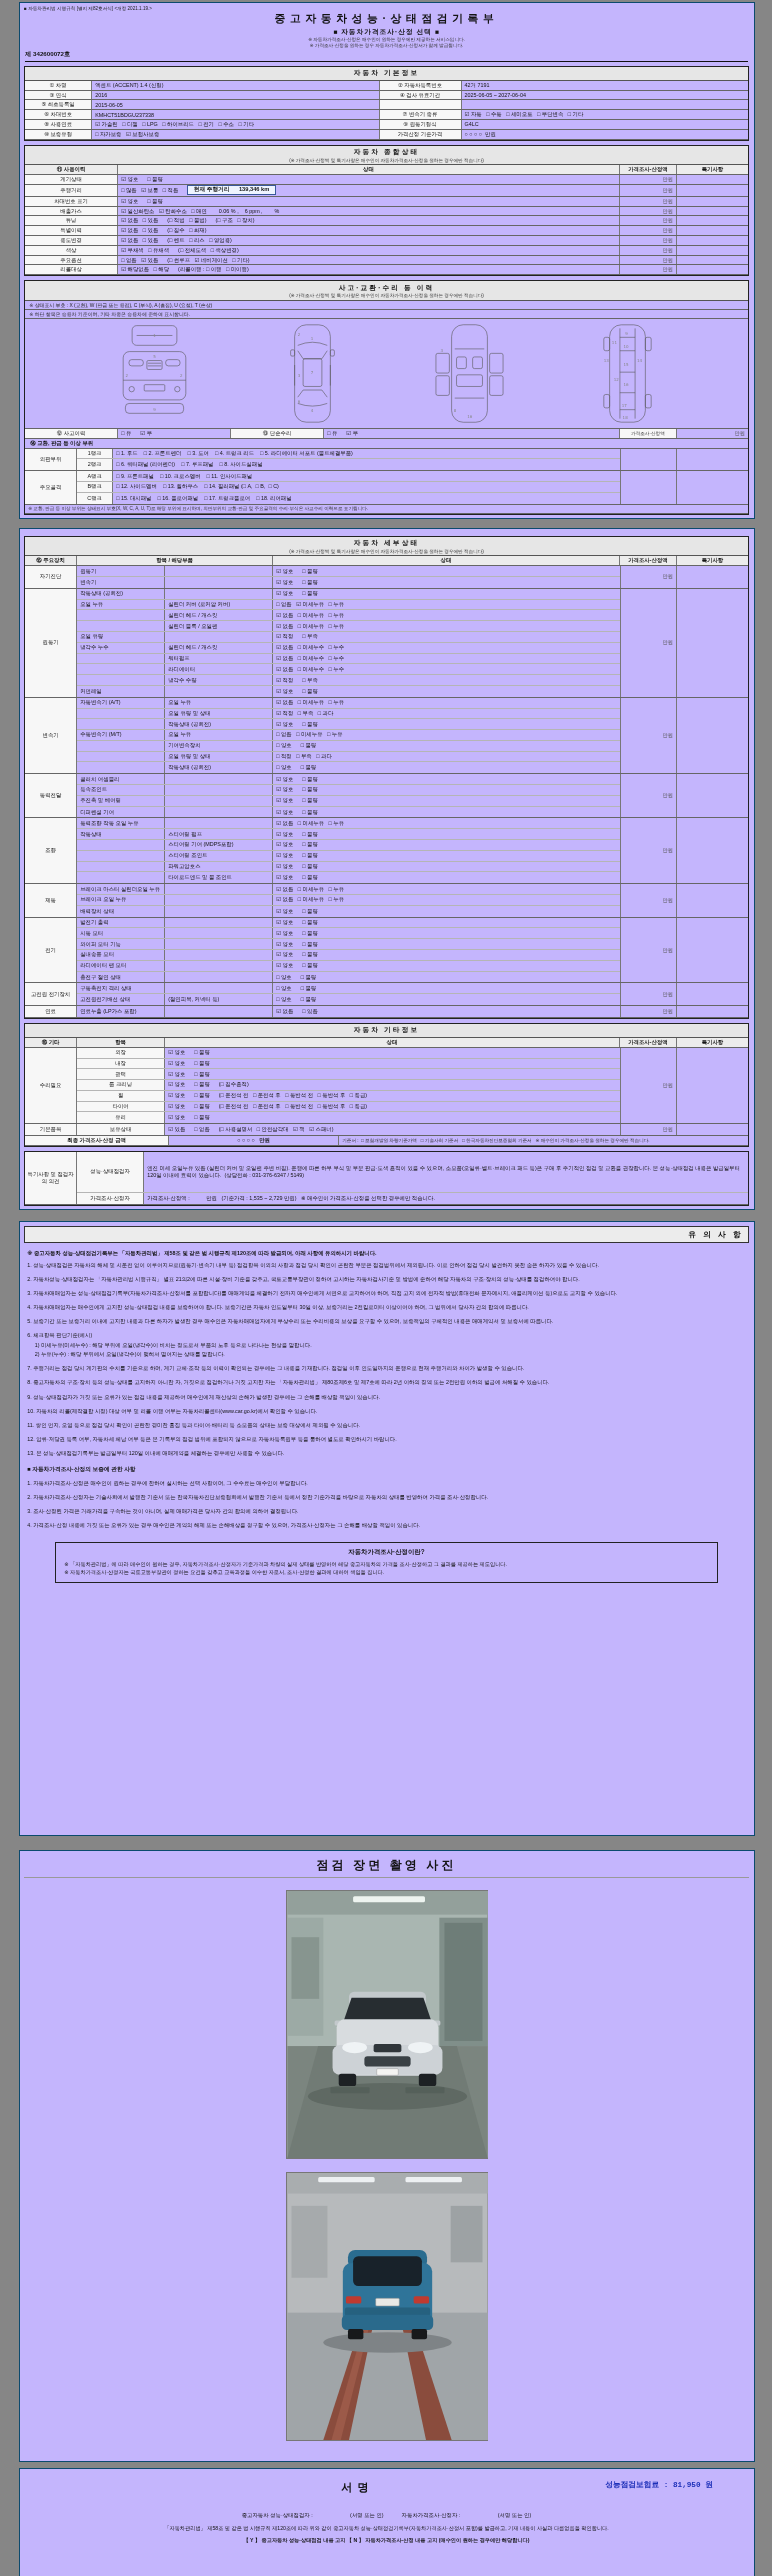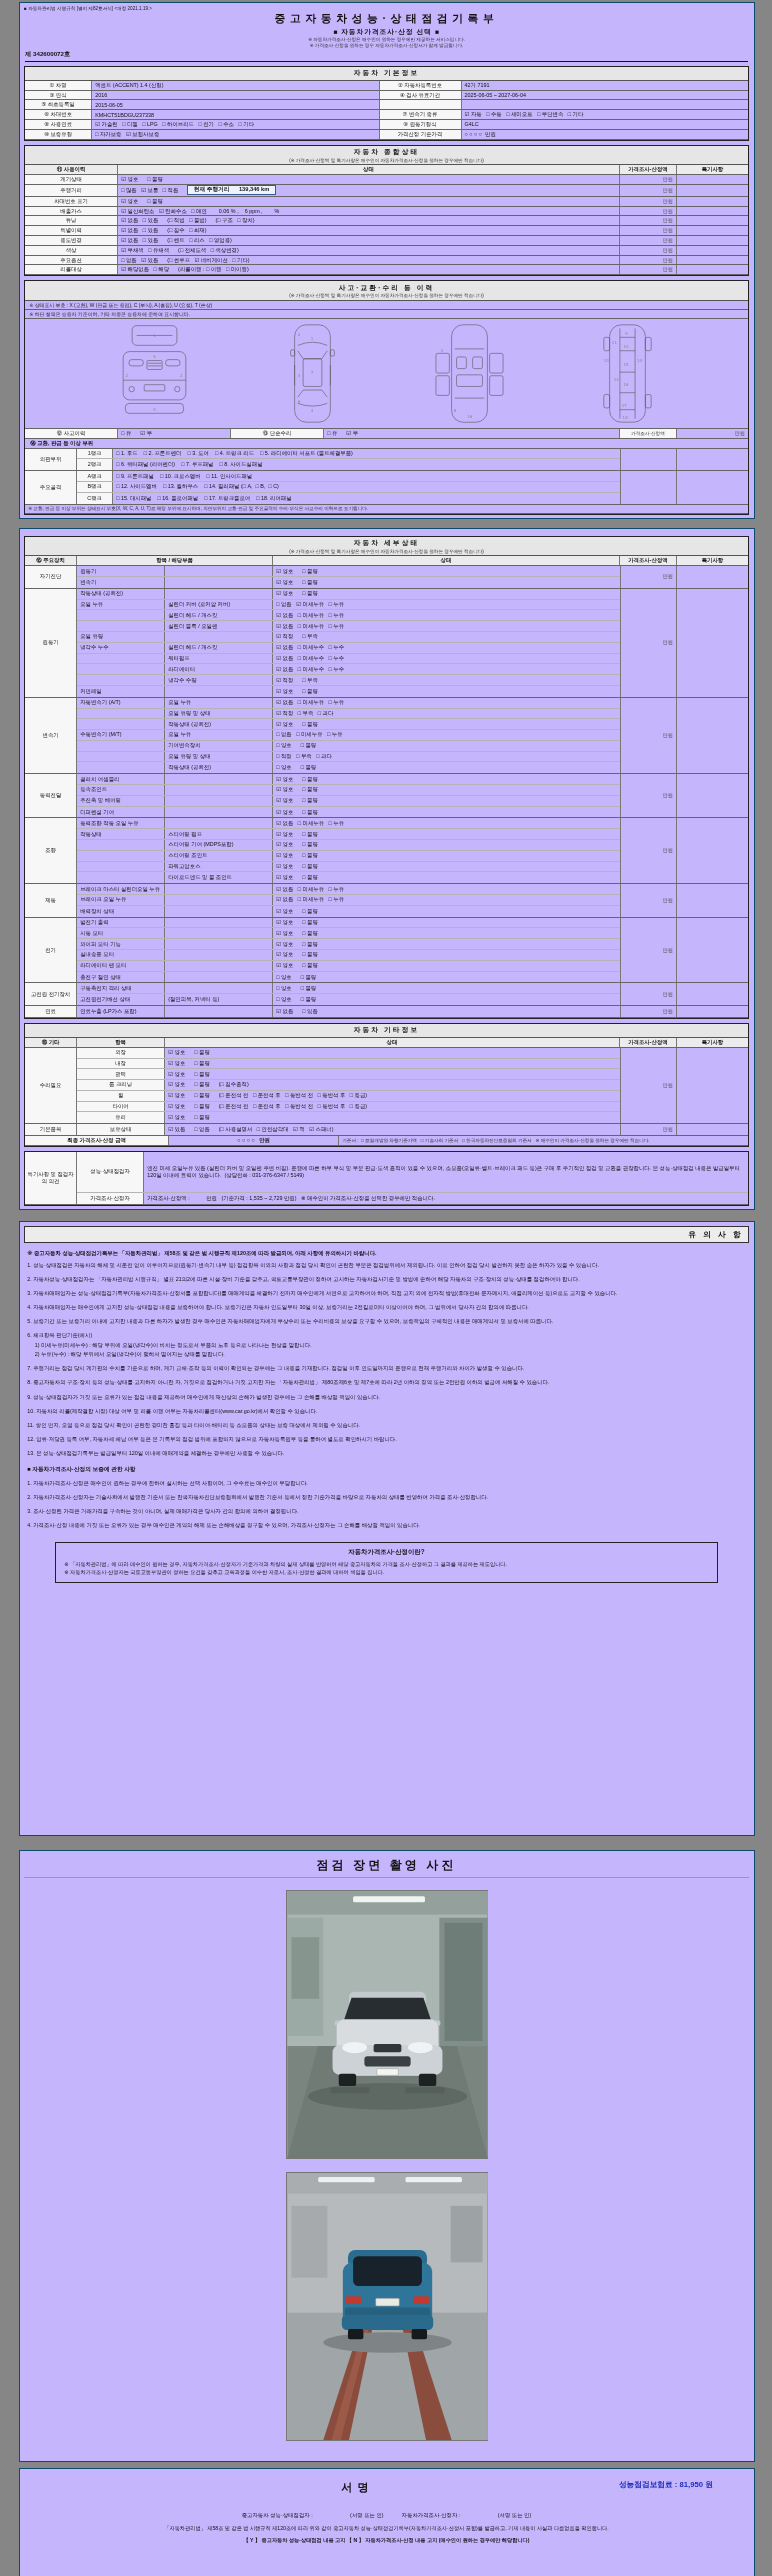--- a/index.html
+++ b/index.html
@@ -55,21 +55,21 @@
   .nitem{font-size:5.4px;line-height:1.75;margin:4.6px 3.1px;}
   .notice-sub{font-size:5.7px;font-weight:bold;margin:8.2px 3.1px 1px;}
   .nbox{border:0.7px solid #222;margin:11.3px 31px 4.1px;padding:5.2px 8.2px;}
   .nbox-title{text-align:center;font-weight:bold;font-size:6.4px;margin-bottom:2.6px;}
   .nline{font-size:5.2px;line-height:1.7;}
   .photo-title{text-align:center;font-weight:bold;font-size:12px;letter-spacing:3.1px;padding:3.1px 0;border-bottom:0.5px solid #999;}
   .photo{width:202px;margin:12.4px auto 0;border:0.5px solid #777;background:#999;}
   .photo svg{display:block;}
   .signrow{position:relative;height:24px;margin-top:4.1px;}
   .signlabel{position:absolute;left:46%;transform:translateX(-50%);top:4.1px;font-size:11px;font-weight:bold;letter-spacing:5.2px;}
-  .fee{position:absolute;right:36px;top:4.1px;font-size:7.7px;font-weight:bold;color:#1c2fb8;}
+  .fee{position:absolute;right:36px;top:4.1px;font-size:7.7px;font-weight:bold;color:#1c2fb8;font-family:Liberation Mono, monospace;}
   .sigline{text-align:center;font-size:5.4px;margin-top:12.4px;white-space:pre-wrap;}
   .legal{text-align:center;font-size:5.2px;margin-top:5.2px;}
   .oprow1{min-height:41px;}
   svg text{font-family:"DejaVu Sans",sans-serif;}
 </style>
 </head>
 <body>
 
 <div class="page">
 

